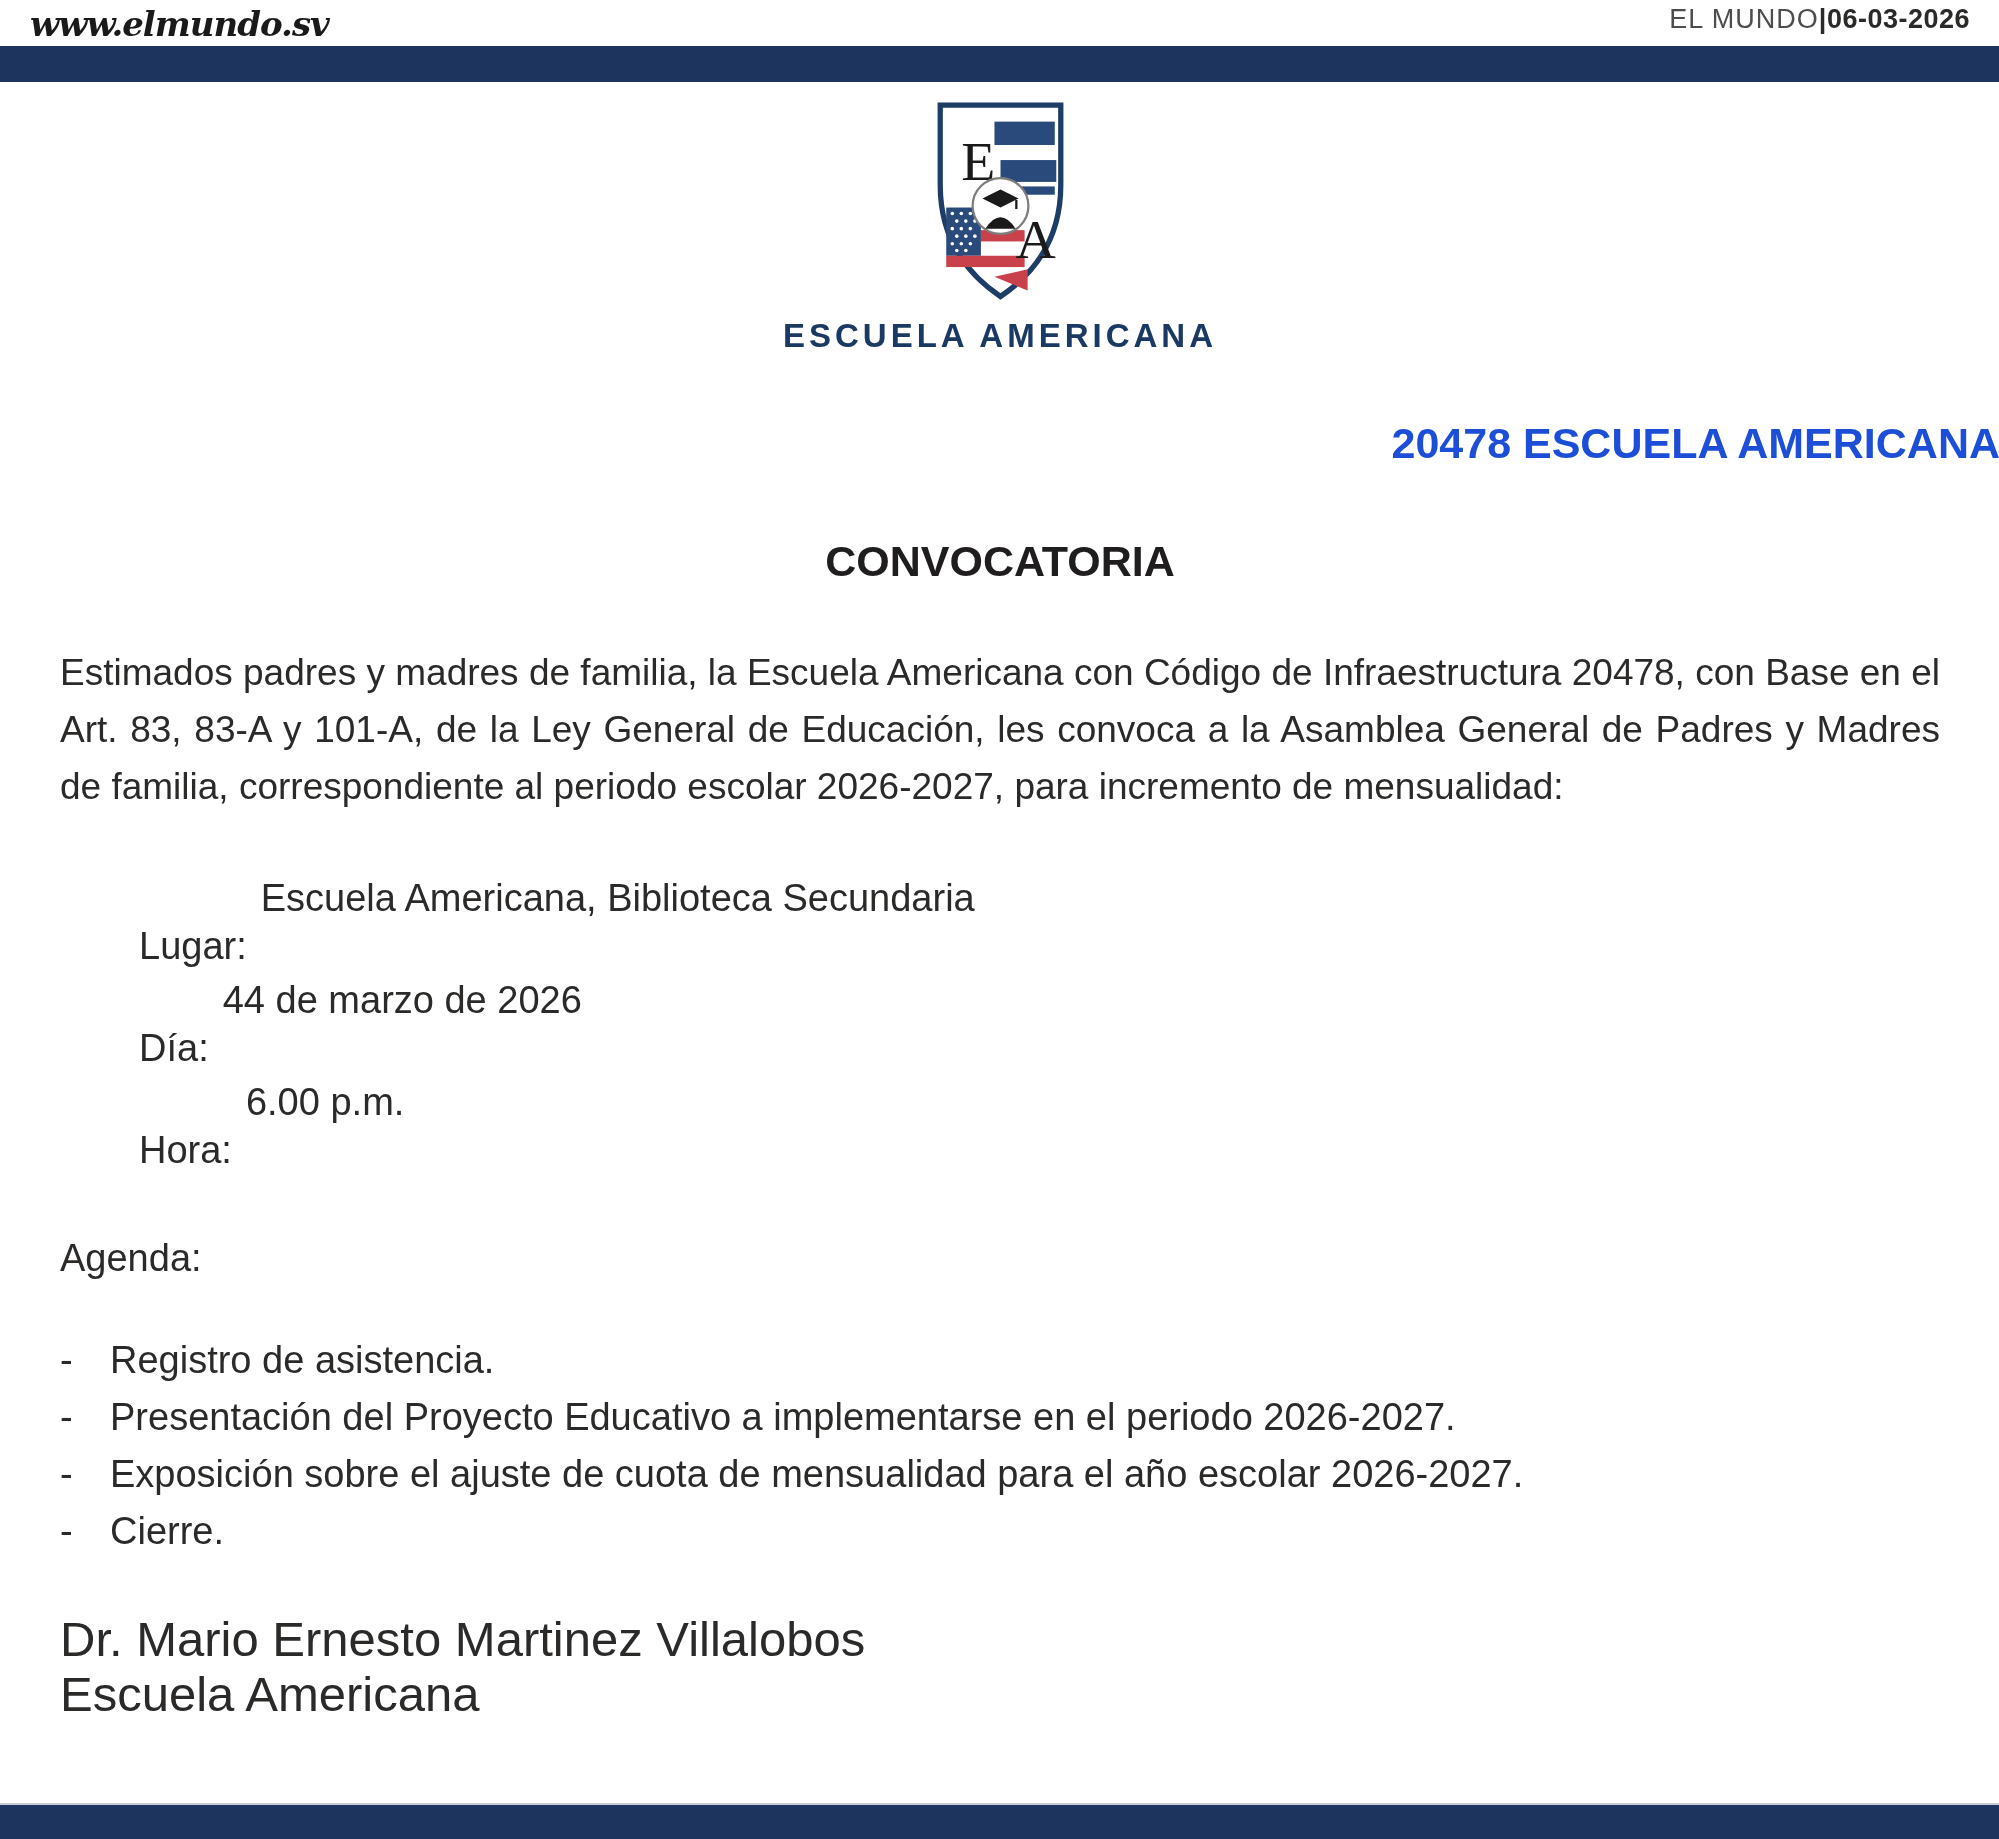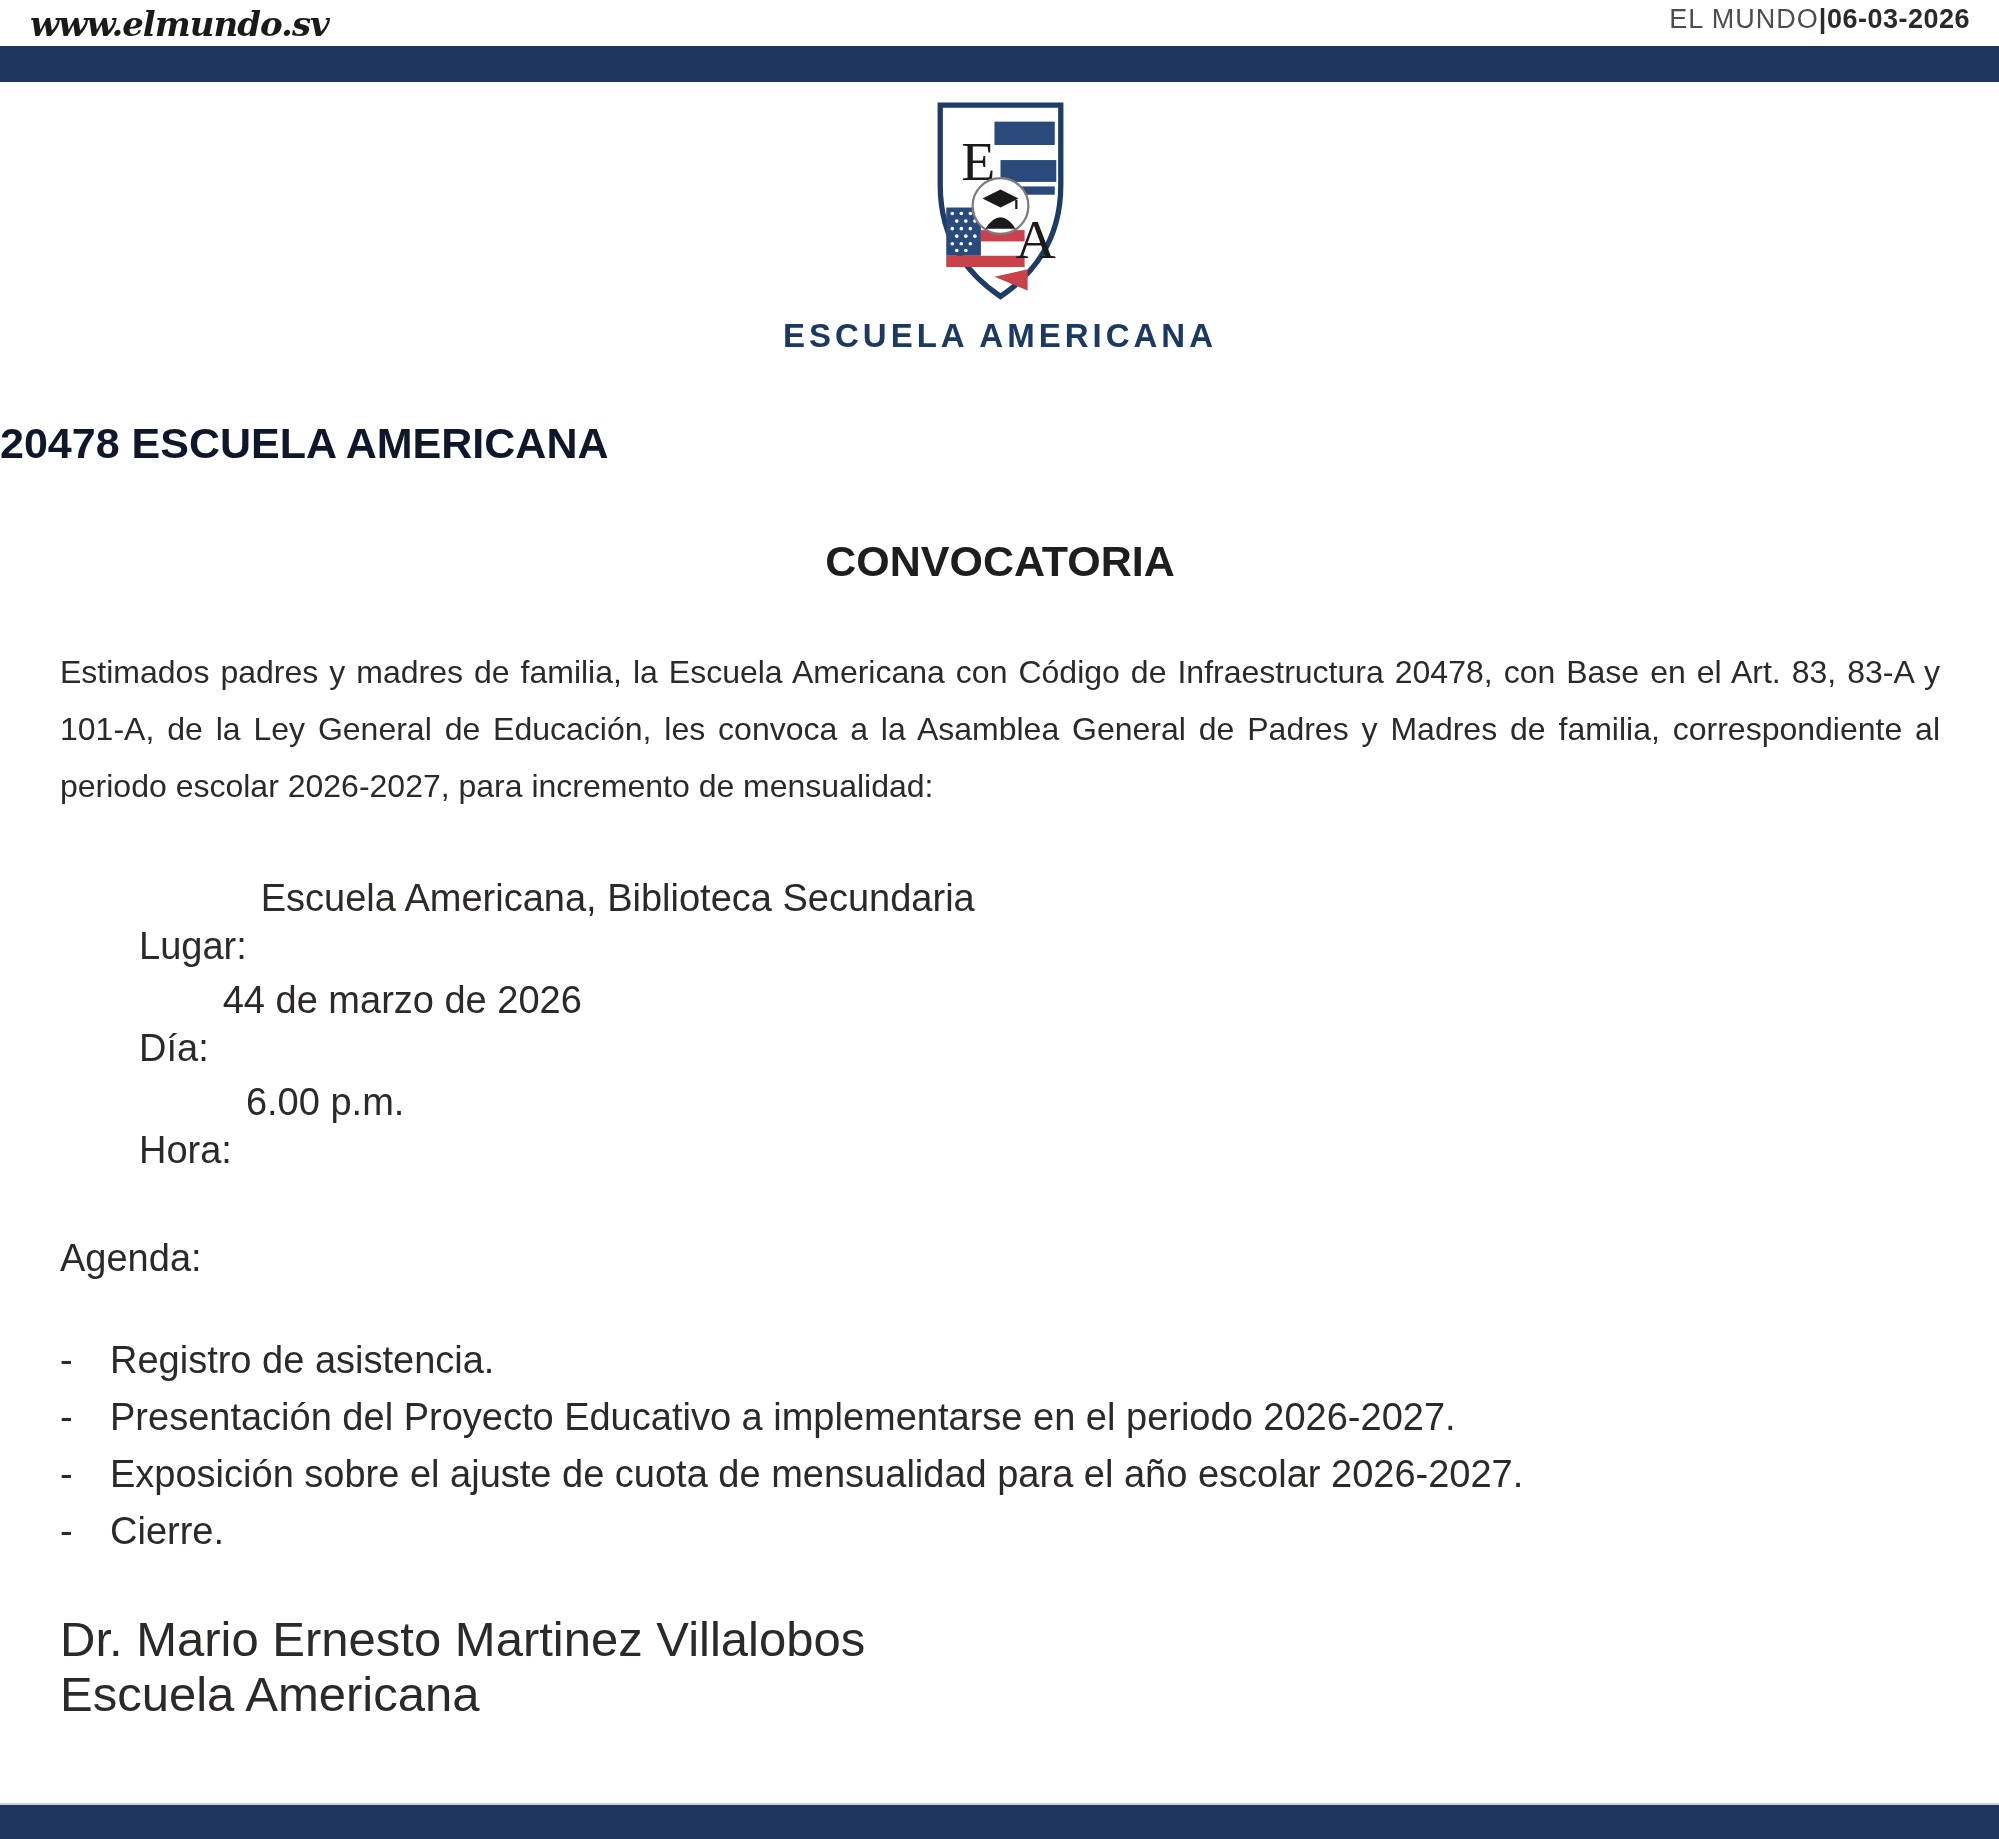--- a/index.html
+++ b/index.html
@@ -61,35 +61,35 @@
     margin-top: 6px;
     font-size: 33px;
     font-weight: 700;
     color: #1b3a63;
     letter-spacing: 4px;
   }
 
   
   .doc-title {
     margin-top: 64px;
-    text-align: left;
+    text-align: right;
     font-size: 43px;
     font-weight: 700;
-    color: #0f172a;
+    color: #1d4ed8;
   }
   .doc-heading {
     margin-top: 69px;
     text-align: center;
     font-size: 43px;
     font-weight: 700;
     color: #1f1d1e;
   }
   .intro {
     margin: 58px 60px 0 60px;
-    font-size: 32px;
+    font-size: 37px;
     line-height: 57px;
     text-align: justify;
   }
   .details { margin: 56px 60px 0 139px; font-size: 38px; line-height: 54px; }
   .detail-line { display: flex; }
   .detail-label { margin-right: 14px; margin-top: 48px; }
   .detail-line + .detail-line { margin-top: 0; }
   .agenda-label { margin: 60px 60px 0 60px; font-size: 38px; }
   .agenda-list { margin: 52px 60px 0 60px; font-size: 38px; line-height: 57px; }
   .agenda-item { display: flex; }

